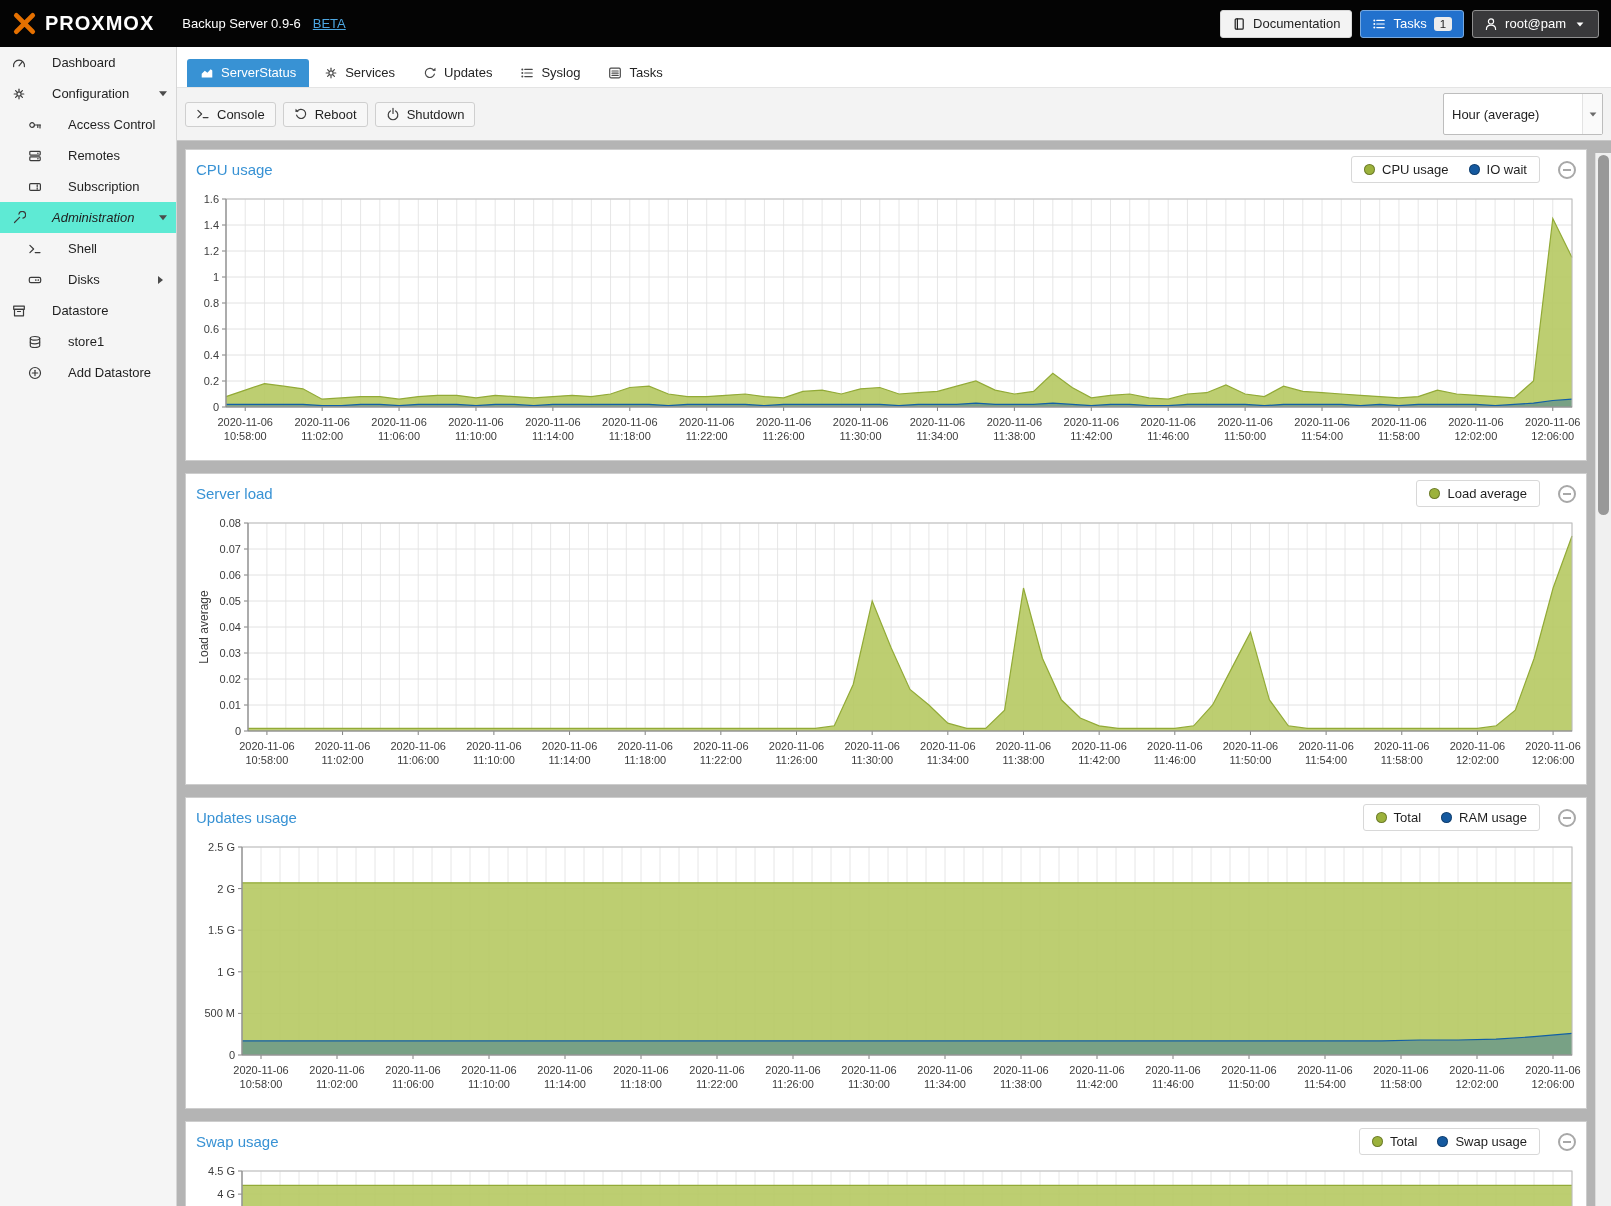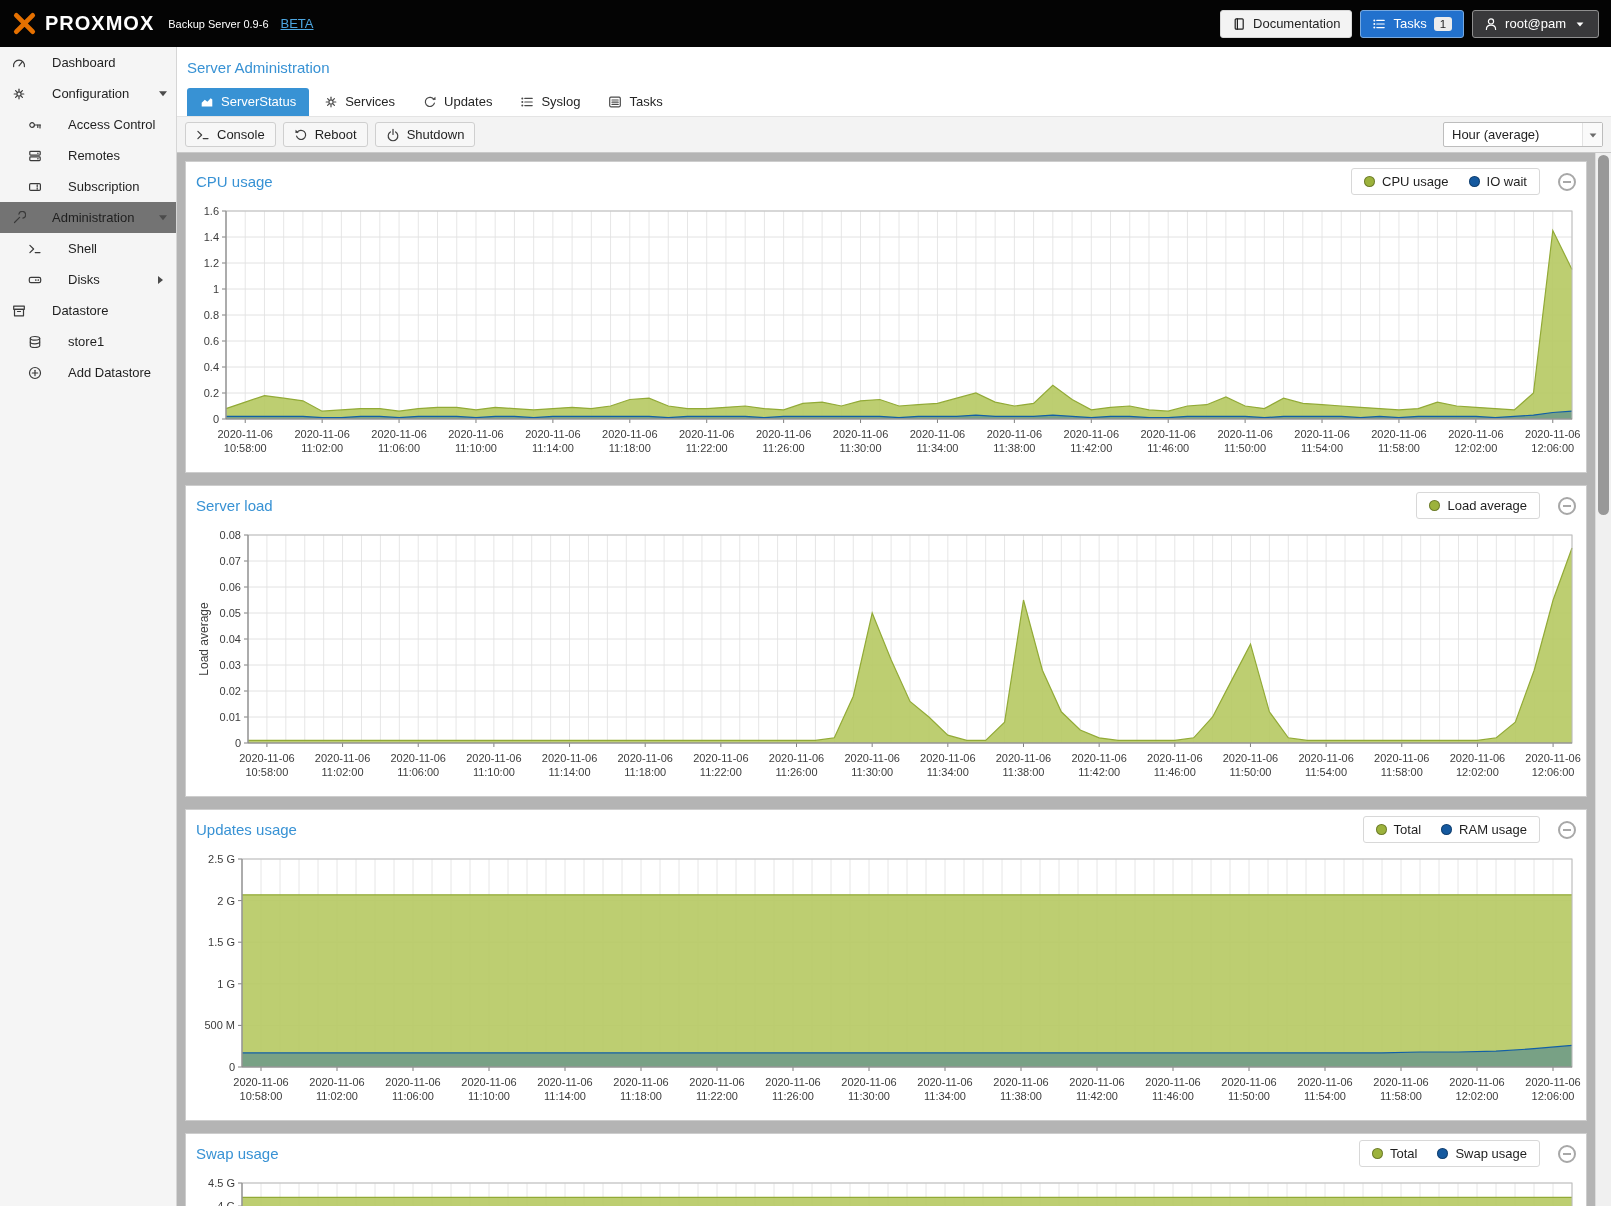--- a/index.html
+++ b/index.html
@@ -4,54 +4,54 @@
 <style>
   *{margin:0;padding:0;box-sizing:border-box;}
   html,body{width:1611px;height:1206px;overflow:hidden;background:#b4b4b4;
     font-family:"Liberation Sans",sans-serif;font-size:13px;color:#222;}
   
   .topbar{position:absolute;left:0;top:0;right:0;height:47px;background:#040404;
     display:flex;padding:0 12px;z-index:10;}
   .brand{display:flex;align-items:center;gap:8px;color:#fff;}
   .logo svg{display:block;}
   .brand-name{font-size:20px;font-weight:bold;letter-spacing:1px;color:#fff;}
-  .brand-sub{font-size:11px;margin-left:6px;color:#fff;}
+  .brand-sub{font-size:13px;margin-left:20px;color:#fff;}
   .beta{color:#4da6e0;text-decoration:underline;font-size:13px;margin-left:4px;cursor:pointer;}
   .top-actions{margin-left:auto;display:flex;gap:8px;align-items:center;}
   .tb-btn{display:flex;align-items:center;gap:7px;height:28px;padding:0 11px;border-radius:3px;
     font-size:13px;border:1px solid transparent;cursor:pointer;font-family:inherit;}
   .tb-btn.light{background:#f3f3f3;border-color:#d8d8d8;color:#1f1f1f;}
   .tb-btn.primary{background:#2271cd;border-color:#77a9e0;color:#fff;}
   .badge{background:#ececec;color:#1f1f1f;border-radius:3px;padding:1px 6px;font-size:11.5px;}
   .tb-btn.dark{background:#39393b;border-color:#8f8f8f;color:#fff;}
   
   .sidebar{position:absolute;left:0;top:47px;bottom:0;width:177px;background:#f5f5f5;border-right:1px solid #d6d6d6;}
   .side-item{position:relative;display:flex;align-items:center;gap:26px;height:31px;padding-left:12px;cursor:pointer;color:#1f1f1f;}
   .side-item.lvl1{padding-left:28px;}
-  .side-item.selected{background:#737373;}
+  .side-item.selected{background:#5eead4;font-style:italic;}
   .side-item .i{color:#3a3a3a;}
   .exp{position:absolute;right:9px;top:50%;display:block;width:0;height:0;}
   .exp.down{transform:translateY(-30%);border:4px solid transparent;border-top:5px solid #4b4b4b;}
   .exp.right{transform:translateY(-50%);border:4px solid transparent;border-left:5px solid #4b4b4b;}
   
   .main{position:absolute;left:177px;top:47px;right:0;bottom:0;display:flex;flex-direction:column;}
   .content-head{background:#fff;padding:12px 0 0 10px;}
   .page-title{color:#3892d4;font-size:15px;line-height:17px;margin-bottom:12px;}
   .tabbar{display:flex;gap:2px;}
   .tab{display:flex;align-items:center;gap:7px;padding:6px 13px 7px;border-radius:3px 3px 0 0;
     color:#252525;cursor:pointer;font-size:13px;}
   .tab .i{color:#4a4a4a;}
   .tab.active{background:#3892d4;color:#fff;}
   .tab.active .i{color:#fff;}
   .toolbar{display:flex;align-items:center;gap:7px;background:#f3f3f3;border-top:1px solid #e4e4e4;
     border-bottom:1px solid #c8c8c8;padding:5px 8px;}
   .btn{display:flex;align-items:center;gap:7px;background:#f7f7f7;border:1px solid #cfcfcf;border-radius:3px;
     height:25px;padding:0 10px;font-size:13px;color:#1f1f1f;cursor:pointer;font-family:inherit;justify-content:flex-end;}
   .btn .i{color:#3d3d3d;}
-  .combo{margin-left:auto;width:160px;height:25px;background:#fff;border:1px solid #bdbdbd;border-radius:2px;
+  .combo{margin-left:auto;width:160px;height:42px;background:#fff;border:1px solid #bdbdbd;border-radius:2px;
     display:flex;align-items:center;cursor:pointer;}
   .combo .val{padding-left:8px;color:#1f1f1f;}
   .combo .trigger{margin-left:auto;width:20px;height:100%;display:flex;align-items:center;justify-content:center;
     color:#6b6b6b;border-left:1px solid #e3e3e3;background:#fafafa;}
   
   .charts{flex:1;overflow:hidden;padding:8px;margin-right:16px;background:#b4b4b4;}
   .panel{background:#fff;border:1px solid #cdcdcd;margin-bottom:12px;}
   .phead{position:relative;display:flex;align-items:center;padding:6px 10px;}
   .ptitle{color:#3892d4;font-size:15px;}
   .legend{margin-left:auto;margin-right:36px;display:flex;gap:20px;align-items:center;border:1px solid #d8d8d8;
@@ -245,21 +245,20 @@
             <line x1="7" y1="4.3" x2="7" y2="9.7"></line>
             <line x1="4.3" y1="7" x2="9.7" y2="7"></line>
           </svg>
         </span>
         <span>Add Datastore</span>
       </div>
     </aside>
 
   <main class="main">
     <div class="content-head">
-      <div class="page-title">Server Administration</div>
       <div class="tabbar" id="tabbar">
           <div class="tab active">
             <span class="i">
               <svg width="14" height="14" viewBox="0 0 14 14">
                 <path class="f" d="M1.7 11.6V7.8l3.1-3.1 2.6 2.1 3.3-3.6 1.6 1.4v7z"></path>
               </svg>
             </span>
             <span>ServerStatus</span>
           </div>
           <div class="tab">

